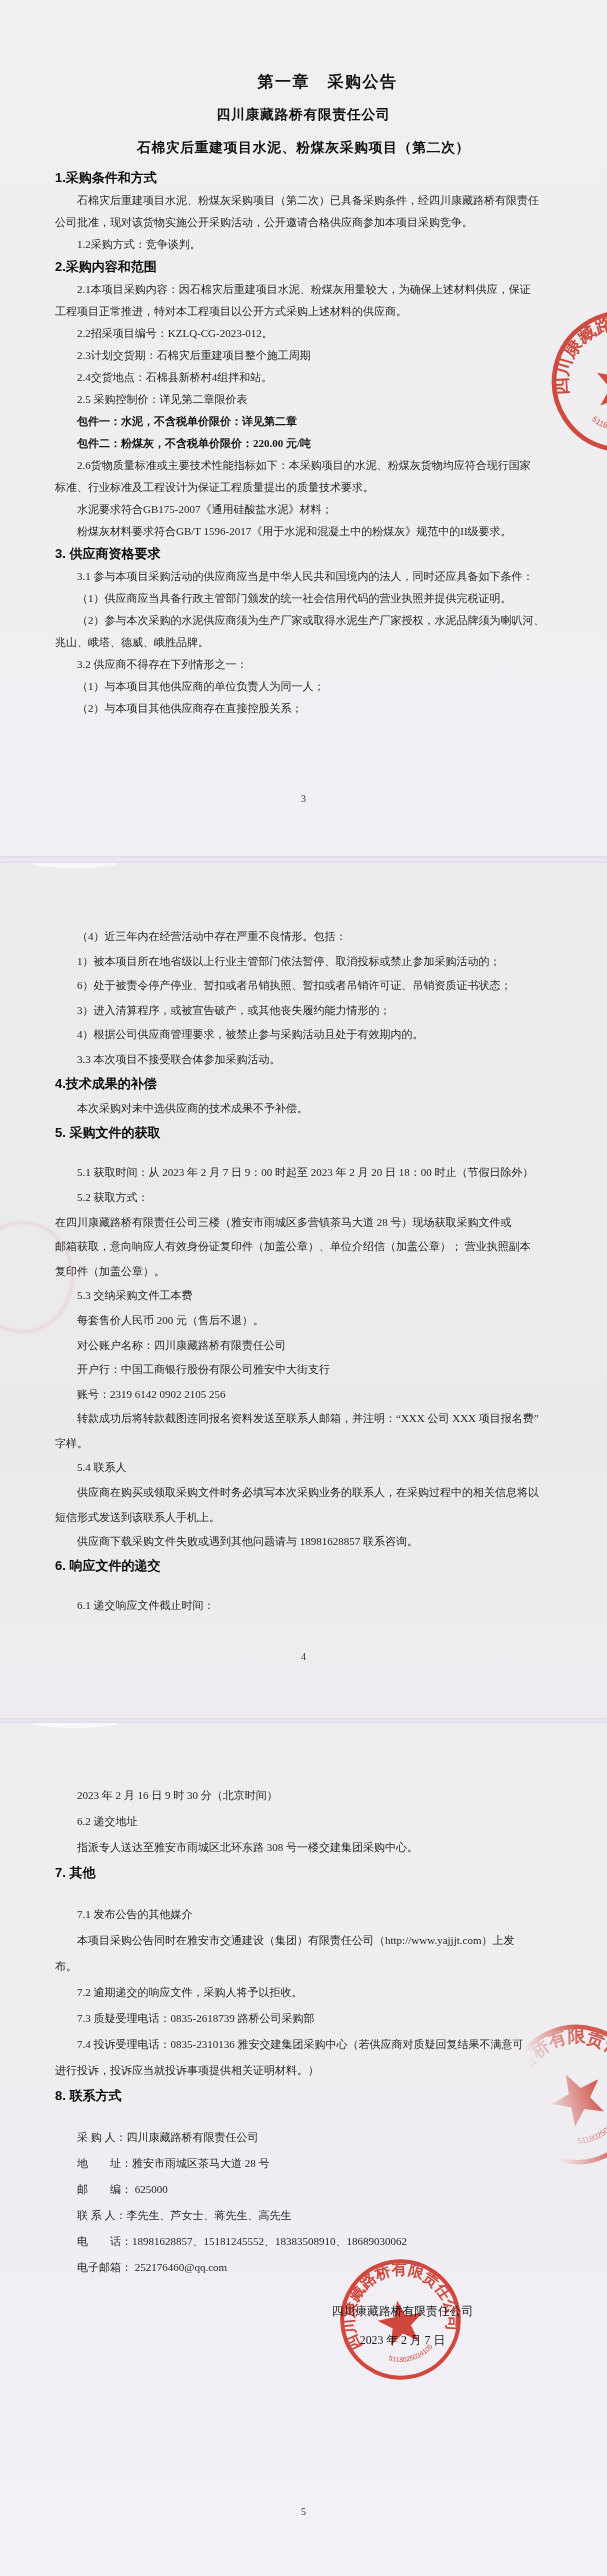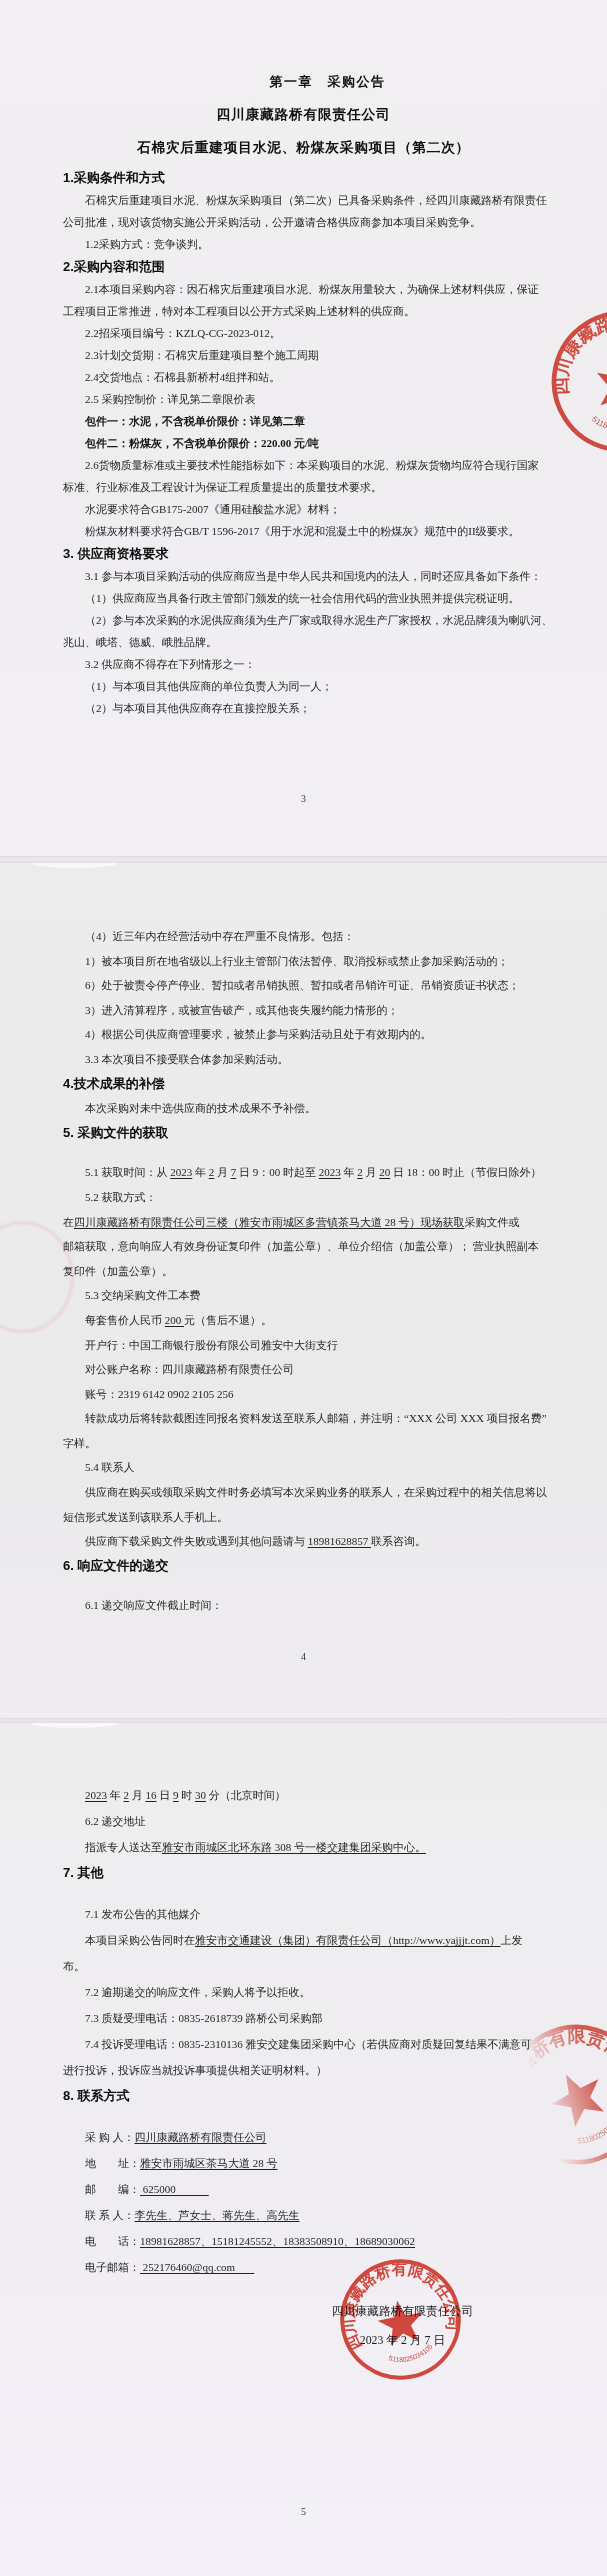--- a/index.html
+++ b/index.html
@@ -12,37 +12,37 @@
   .page{position:absolute;left:0;width:607px;overflow:hidden;box-shadow:0 0 3px rgba(0,0,0,.12);}
   #p1{top:0;height:856px;background:linear-gradient(180deg,#f1eff1 0%,#efedf0 55%,#f3f0f5 100%);}
   #p2{top:863px;height:855px;background:linear-gradient(180deg,#ececec 0%,#ebeaeb 70%,#efecf1 100%);}
   #p3{top:1723px;height:853px;background:linear-gradient(180deg,#eeedee 0%,#f0edf2 55%,#f4f0f8 100%);}
   #p2:before,#p3:before{
     content:"";position:absolute;top:-1.5px;left:32px;width:85px;height:6px;
     background:rgba(250,248,252,.9);border-radius:0 0 53px 53px/0 0 6px 6px;
   }
   .head{position:absolute;top:65px;left:0;width:100%;text-align:center;
     font-family:"Liberation Sans","DejaVu Sans",sans-serif;font-weight:bold;color:#111;}
-  .head .t1{font-size:13px;line-height:33px;letter-spacing:1.5px;margin-left:48px;}
+  .head .t1{font-size:16px;line-height:33px;letter-spacing:1.5px;margin-left:48px;}
   .head .t2{font-size:13.7px;line-height:33px;letter-spacing:0.8px;}
-  .body{position:absolute;left:8px;width:530px;padding:0 44px 0 55px;box-sizing:border-box;}
+  .body{position:absolute;left:0;width:530px;padding:0 44px 0 55px;box-sizing:border-box;}
   #p1 .body{top:166px;}
   #p2 .body{top:61px;}
   #p3 .body{top:59px;}
   .ln{white-space:nowrap;font-size:11px;color:#242424;}
   #p1 .ln{height:22px;line-height:22px;}
   #p2 .ln{height:24.6px;line-height:24.6px;}
   #p3 .ln{height:26px;line-height:26px;}
   .ln.ind{text-indent:2em;}
   .ln.b{font-weight:bold;color:#161616;}
   .ln.h2{font-family:"Liberation Sans","DejaVu Sans",sans-serif;font-weight:bold;
     font-size:13px;color:#0d0d0d;text-indent:0;}
   #p1 .ln.h2{height:23px;line-height:23px;}
   .ln.sp{height:15px !important;}
-  .u{text-decoration:underline;text-underline-offset:2.3px;}
+  .u{text-underline-offset:2.3px;}
   .pno{position:absolute;left:0;width:100%;text-align:center;font-size:10px;color:#333;}
   #p1 .pno{bottom:52px;}
   #p2 .pno{bottom:56px;}
   #p3 .pno{bottom:59px;}
   .sig{position:absolute;left:296px;top:574px;width:213px;text-align:center;font-size:11.8px;color:#1c1c1c;}
   .sig div{line-height:29px;white-space:nowrap;}
   .seal{position:absolute;pointer-events:none;mix-blend-mode:multiply;}
   .seal svg{width:100%;height:100%;}
   .sealA{left:542px;top:301px;width:161px;height:161px;transform:rotate(12deg);opacity:.88;}
   .sealB{left:330px;top:528px;width:141px;height:137px;transform:rotate(-10deg);opacity:.9;}
@@ -126,22 +126,22 @@
       <div class="ln ind">本次采购对未中选供应商的技术成果不予补偿。</div>
       <div class="ln h2">5. 采购文件的获取</div>
       <div class="ln sp"></div>
       <div class="ln ind"><span>5.1 获取时间：从 </span><span class="u">2023</span><span> 年 </span><span class="u">2</span><span> 月 </span><span class="u">7</span><span> 日 9：00 时起至 </span><span class="u">2023</span><span> 年 </span><span class="u">2</span><span> 月 </span><span class="u">20</span><span> 日 18：00 时止（节假日除外）</span></div>
       <div class="ln ind">5.2 获取方式：</div>
       <div class="ln "><span>在</span><span class="u">四川康藏路桥有限责任公司三楼（雅安市雨城区多营镇茶马大道 28 号）现场获取</span><span>采购文件或</span></div>
       <div class="ln ">邮箱获取，意向响应人有效身份证复印件（加盖公章）、单位介绍信（加盖公章）； 营业执照副本</div>
       <div class="ln ">复印件（加盖公章）。</div>
       <div class="ln ind">5.3 交纳采购文件工本费</div>
       <div class="ln ind"><span>每套售价人民币 </span><span class="u">200 </span><span>元（售后不退）。</span></div>
+      <div class="ln ind">对公账户名称：四川康藏路桥有限责任公司</div>
       <div class="ln ind">开户行：中国工商银行股份有限公司雅安中大街支行</div>
-      <div class="ln ind">对公账户名称：四川康藏路桥有限责任公司</div>
       <div class="ln ind">账号：2319 6142 0902 2105 256</div>
       <div class="ln ind">转款成功后将转款截图连同报名资料发送至联系人邮箱，并注明：“XXX 公司 XXX 项目报名费”</div>
       <div class="ln ">字样。</div>
       <div class="ln ind">5.4 联系人</div>
       <div class="ln ind">供应商在购买或领取采购文件时务必填写本次采购业务的联系人，在采购过程中的相关信息将以</div>
       <div class="ln ">短信形式发送到该联系人手机上。</div>
       <div class="ln ind"><span>供应商下载采购文件失败或遇到其他问题请与 </span><span class="u">18981628857 </span><span>联系咨询。</span></div>
       <div class="ln h2">6. 响应文件的递交</div>
       <div class="ln sp"></div>
       <div class="ln ind">6.1 递交响应文件截止时间：</div>

